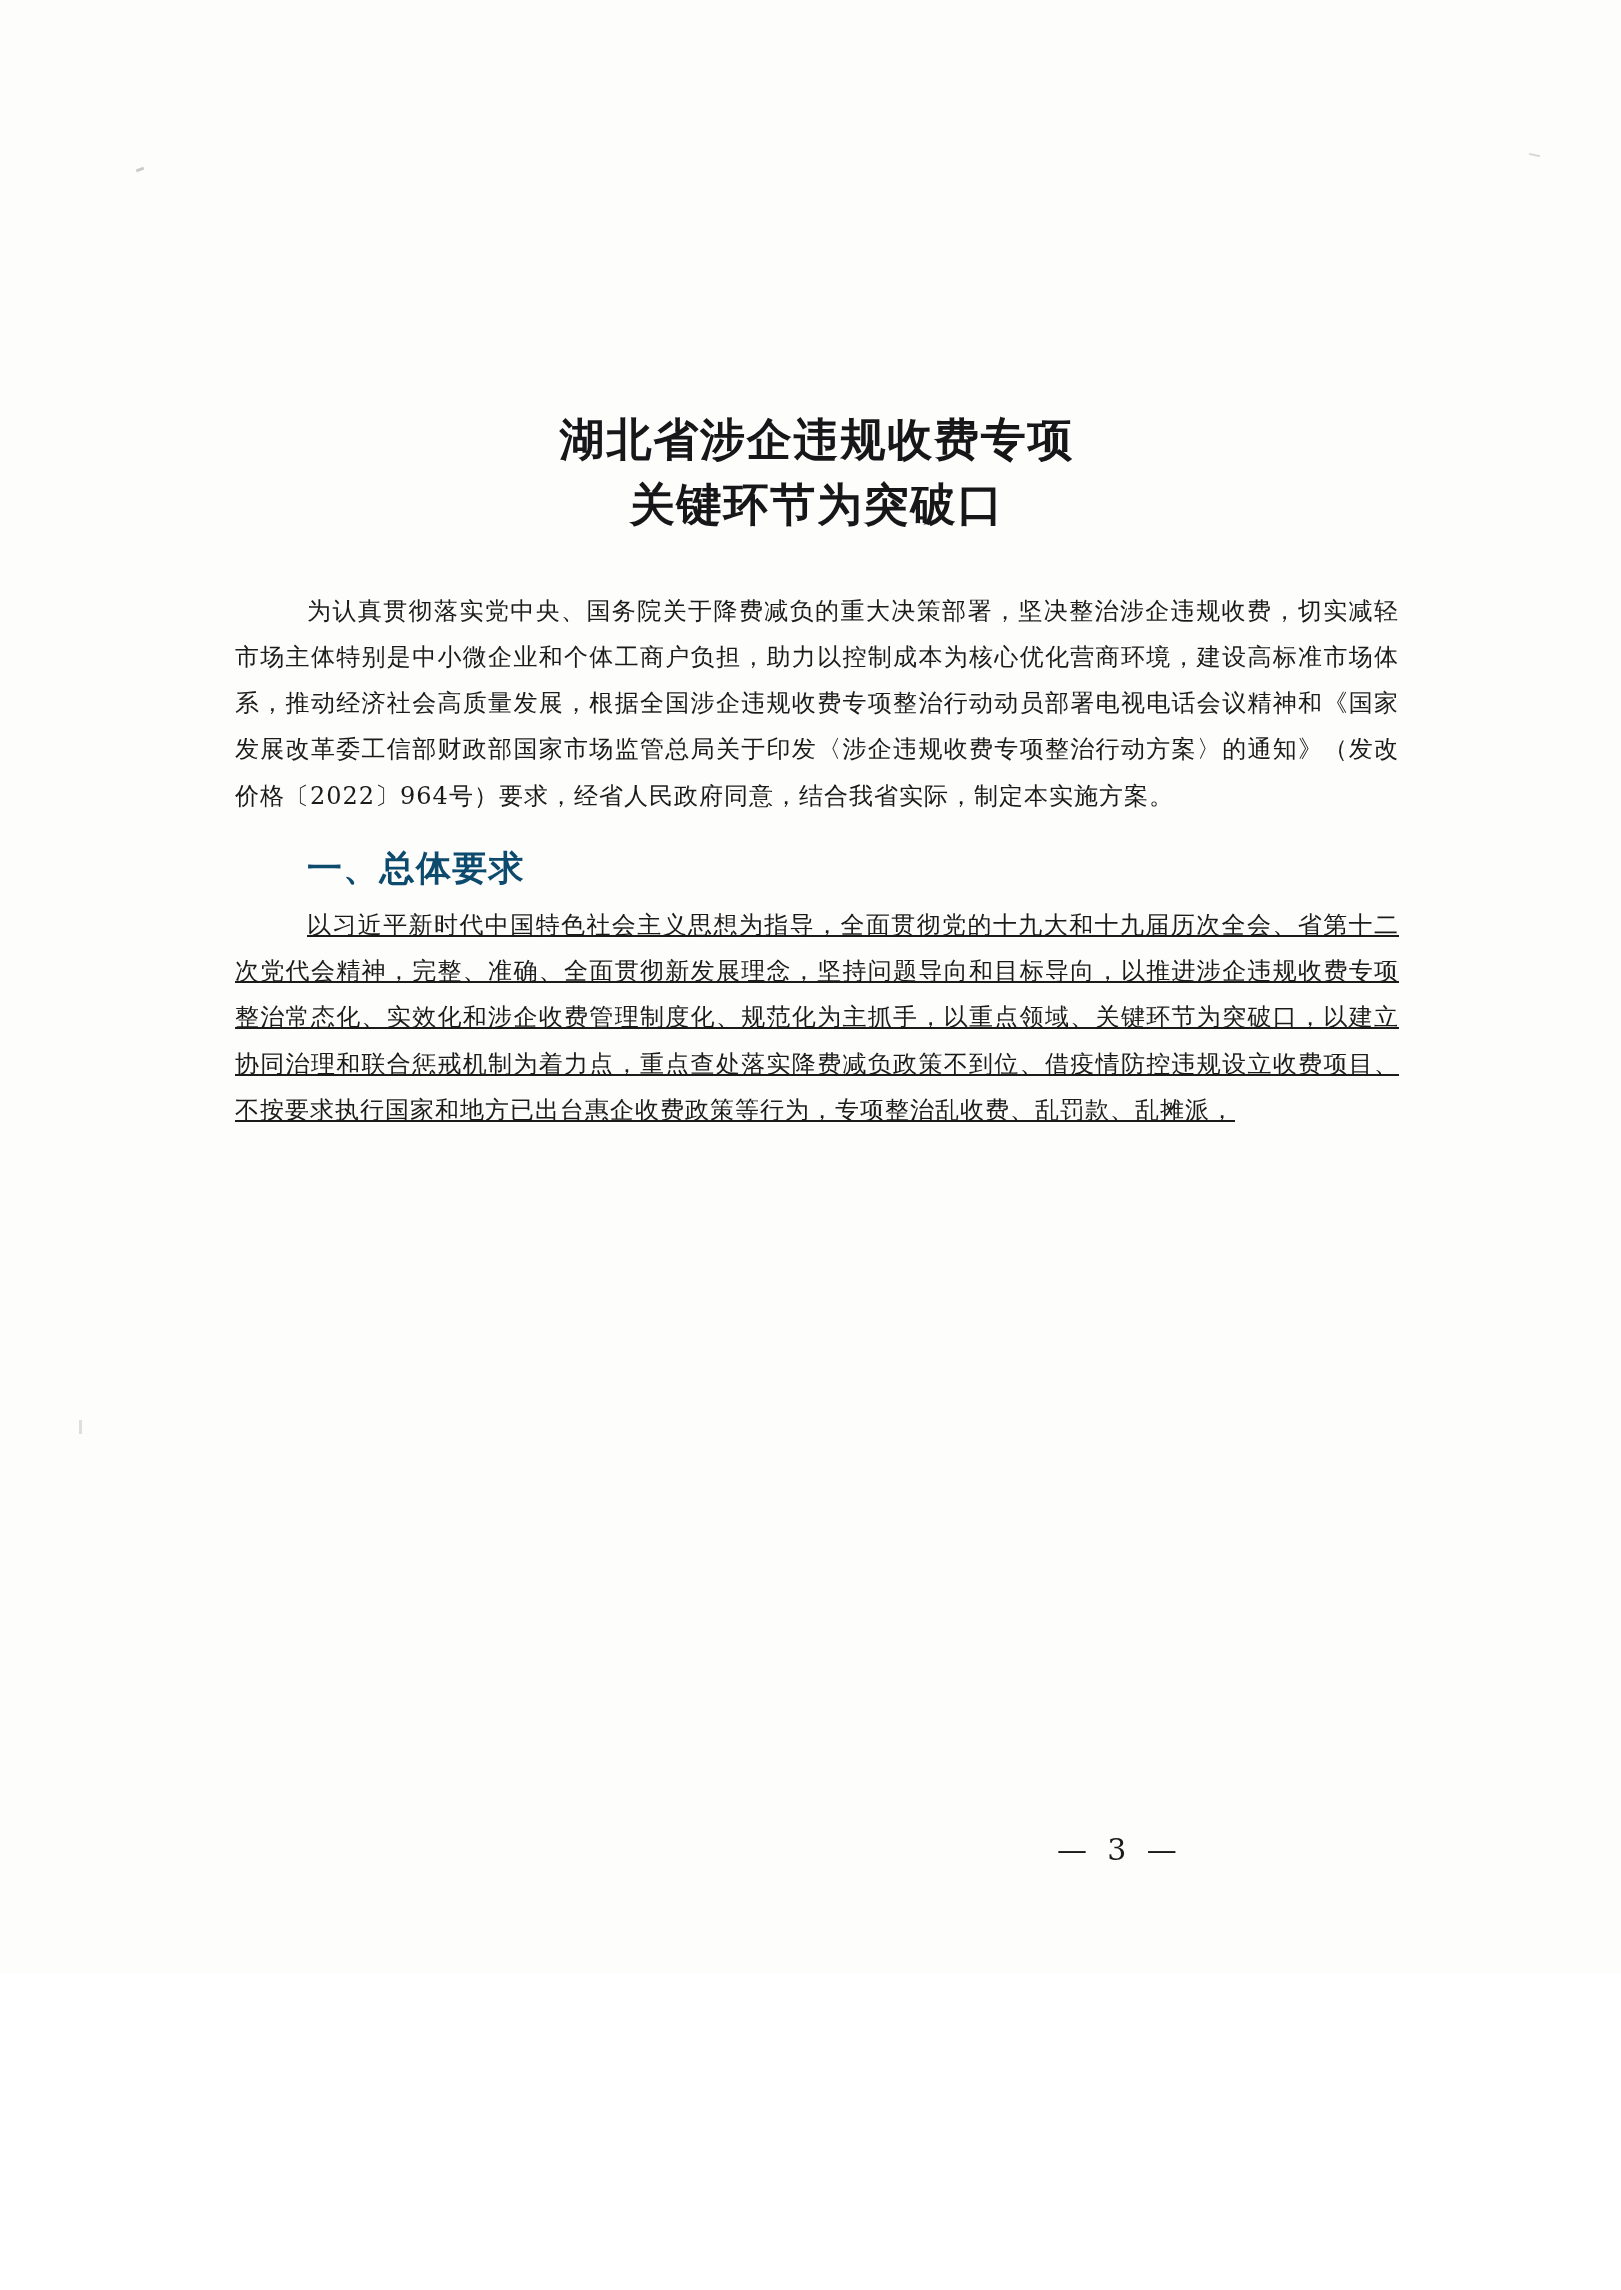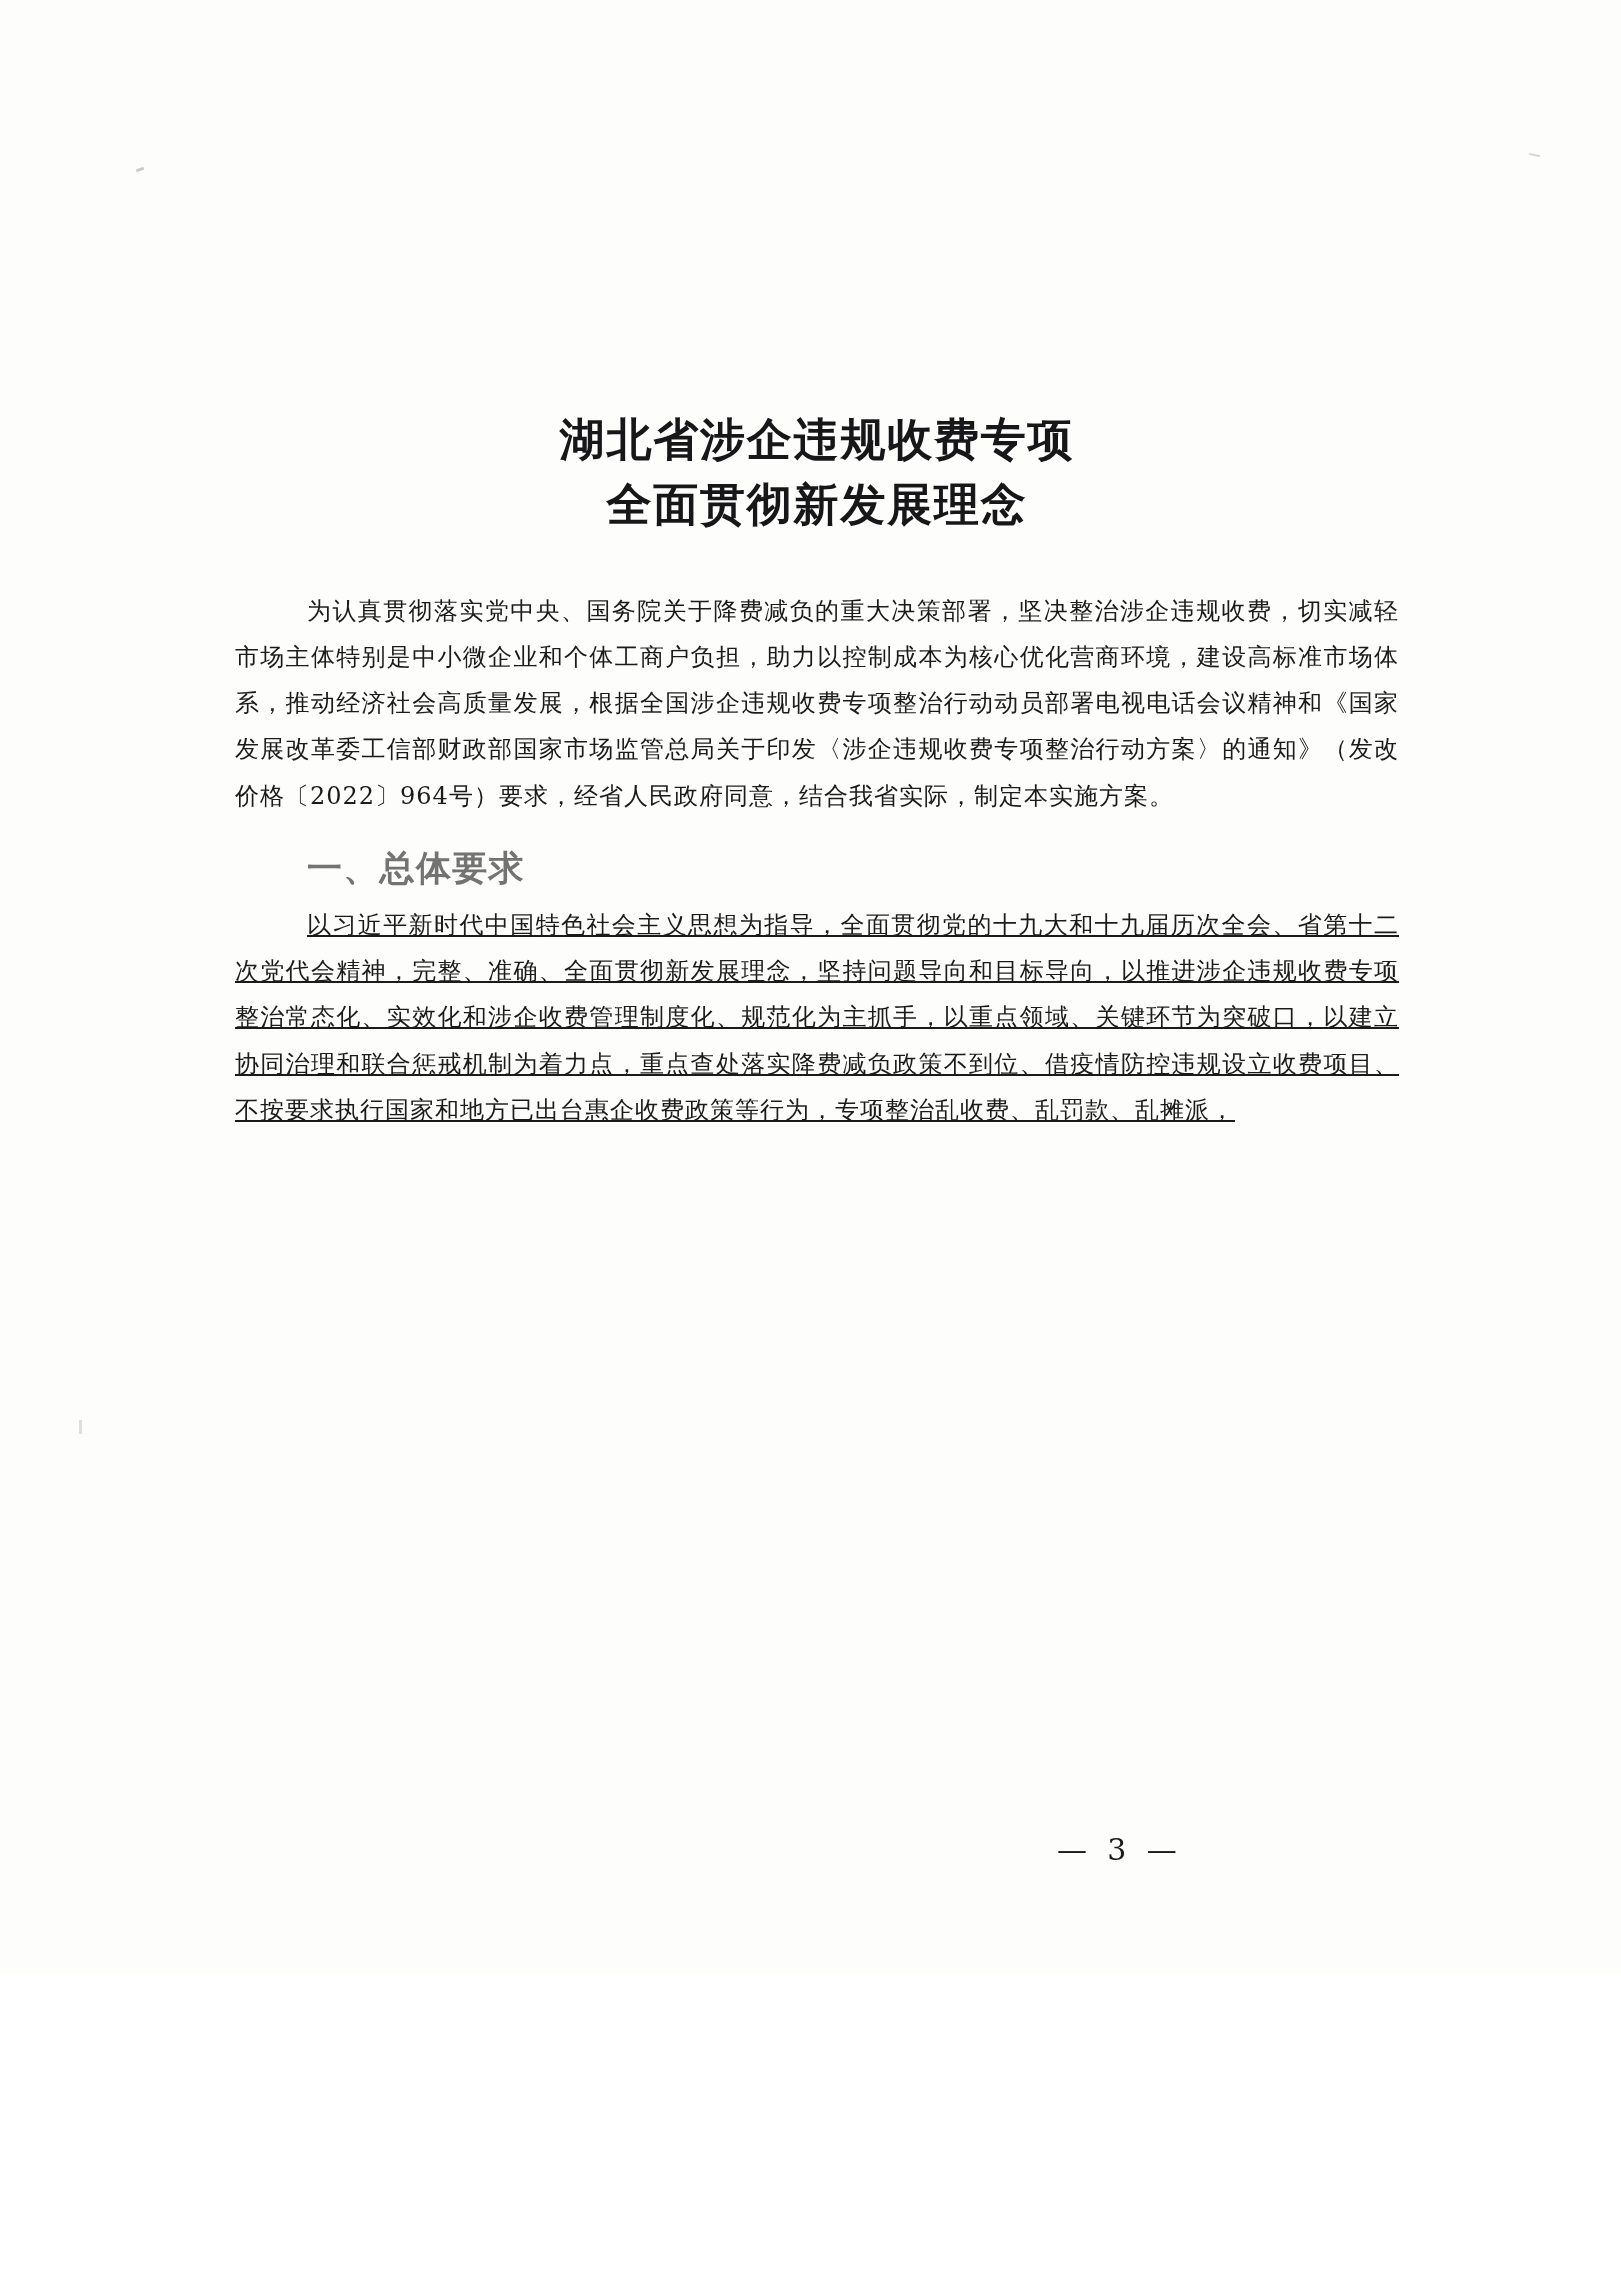--- a/index.html
+++ b/index.html
@@ -73,21 +73,21 @@
     text-decoration: underline;
   }
 
   .section-heading {
     font-weight: 700;
     font-size: 35px;
     line-height: 1.9;
     letter-spacing: 1.3px;
     margin: 16px 0 0 0;
     text-indent: 72px;
-    color: #737373;
+    color: #0c4a6e;
   }
 
   .page-number {
     position: absolute;
     left: 0;
     right: 0;
     bottom: 106px;
     text-align: center;
     font-size: 30px;
     letter-spacing: 5.4px;
@@ -105,21 +105,21 @@
 <div class="page">
 
   <div class="scan-mark m1"></div>
   <div class="scan-mark m2"></div>
   <div class="scan-mark m3"></div>
 
   <div class="doc-body">
 
     <h1 class="doc-title">
       <span class="line">湖北省涉企违规收费专项</span>
-      <span class="line">全面贯彻新发展理念</span>
+      <span class="line">关键环节为突破口</span>
     </h1>
 
     <p class="para first">为认真贯彻落实党中央、国务院关于降费减负的重大决策部署，坚决整治涉企违规收费，切实减轻市场主体特别是中小微企业和个体工商户负担，助力以控制成本为核心优化营商环境，建设高标准市场体系，推动经济社会高质量发展，根据全国涉企违规收费专项整治行动动员部署电视电话会议精神和《国家发展改革委工信部财政部国家市场监管总局关于印发〈涉企违规收费专项整治行动方案〉的通知》（发改价格〔2022〕964号）要求，经省人民政府同意，结合我省实际，制定本实施方案。</p>
 
     <h2 class="section-heading">一、总体要求</h2>
 
     <p class="para indent">以习近平新时代中国特色社会主义思想为指导，全面贯彻党的十九大和十九届历次全会、省第十二次党代会精神，完整、准确、全面贯彻新发展理念，坚持问题导向和目标导向，以推进涉企违规收费专项整治常态化、实效化和涉企收费管理制度化、规范化为主抓手，以重点领域、关键环节为突破口，以建立协同治理和联合惩戒机制为着力点，重点查处落实降费减负政策不到位、借疫情防控违规设立收费项目、不按要求执行国家和地方已出台惠企收费政策等行为，专项整治乱收费、乱罚款、乱摊派，</p>
 
   </div>
 

